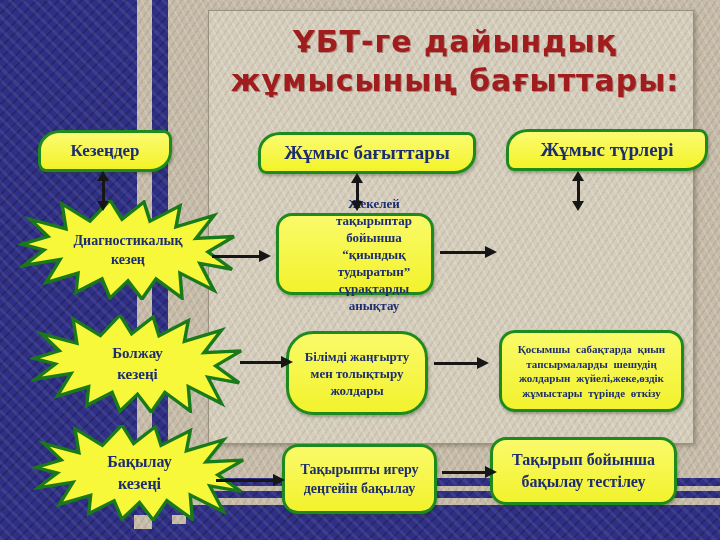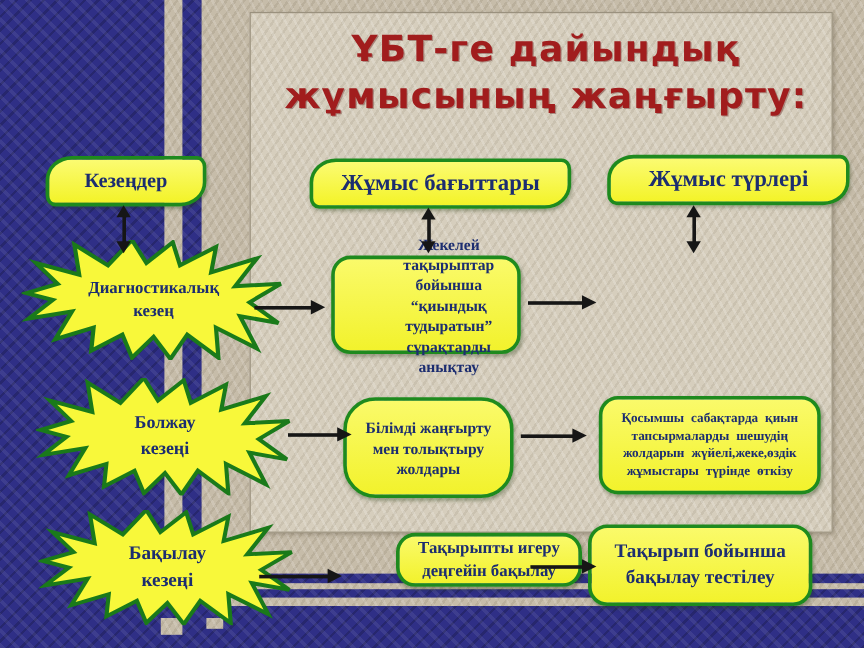--- a/index.html
+++ b/index.html
@@ -78,21 +78,21 @@
   <div class="beige" style="left:137px;top:0;width:15px;height:456px;"></div>
   <div class="beige" style="left:150px;top:486px;width:570px;height:5px;"></div>
   <div class="beige" style="left:178px;top:498px;width:542px;height:7px;"></div>
   <div class="beige" style="left:134px;top:515px;width:18px;height:14px;"></div>
   <div class="beige" style="left:172px;top:515px;width:14px;height:9px;"></div>
 
   <div class="panel"></div>
 
   <div class="title">
     <div>ҰБТ-ге дайындық</div>
-    <div>жұмысының жаңғырту:</div>
+    <div>жұмысының бағыттары:</div>
   </div>
 
   <div class="ribbon" style="left:38px;top:130px;width:128px;height:36px;font-size:17px;">
     <span>Кезеңдер</span>
   </div>
   <div class="ribbon" style="left:258px;top:132px;width:212px;height:36px;font-size:19px;">
     <span>Жұмыс бағыттары</span>
   </div>
   <div class="ribbon" style="left:506px;top:129px;width:196px;height:36px;font-size:19px;">
     <span>Жұмыс түрлері</span>
@@ -129,21 +129,21 @@
     <span style="font-size:11px;line-height:14.5px;word-spacing:3px;">Қосымшы сабақтарда қиын тапсырмаларды шешудің жолдарын жүйелі,жеке,өздік жұмыстары түрінде өткізу</span>
   </div>
 
   <div class="star" style="left:32px;top:425px;width:215px;height:96px;">
     <svg viewBox="0 0 220 104" preserveAspectRatio="none">
       <polygon points="4,46 30,38 12,20 48,30 44,4 72,22 92,0 104,20 126,2 132,22 162,6 158,28 196,16 178,40 216,38 190,54 214,72 182,66 196,94 162,76 164,102 138,82 124,103 110,84 92,102 84,82 58,96 60,76 28,86 42,62 6,68 26,52" fill="#f8f83a" stroke="#1a7a1a" stroke-width="3.5"></polygon>
     </svg>
     <span class="cap" style="font-size:16px;line-height:22px;width:100px;">Бақылау кезеңі</span>
   </div>
   <span class="harrow" style="left:216px;top:479px;width:58px;"></span>
-  <div class="ybox" style="left:282px;top:444px;width:155px;height:45px;margin-left:48px;">
+  <div class="ybox" style="left:282px;top:444px;width:155px;height:70px;">
     <span style="font-size:14px;line-height:19px;">Тақырыпты игеру деңгейін бақылау</span>
   </div>
   <span class="harrow" style="left:442px;top:471px;width:44px;"></span>
   <div class="ybox" style="left:490px;top:437px;width:187px;height:68px;align-items:center;">
     <span style="font-size:16px;line-height:22px;">Тақырып бойынша бақылау тестілеу</span>
   </div>
 
 </div>
 
 </body></html>

